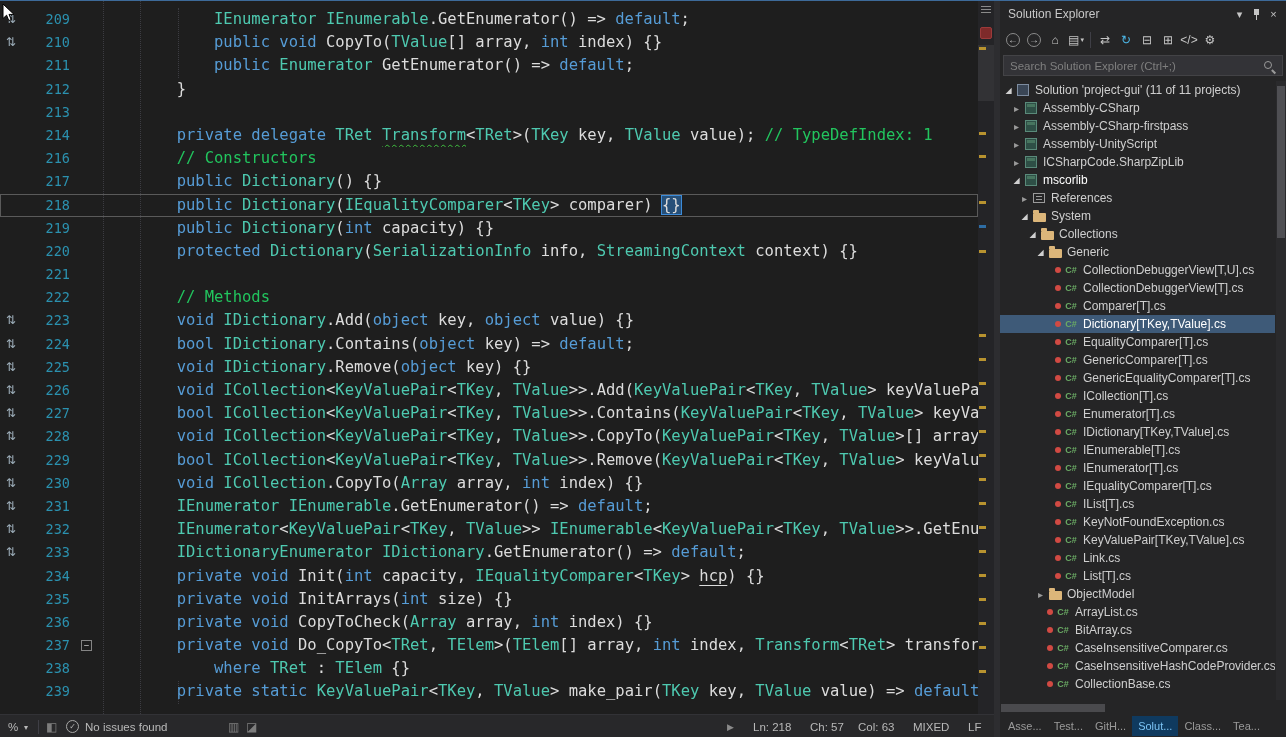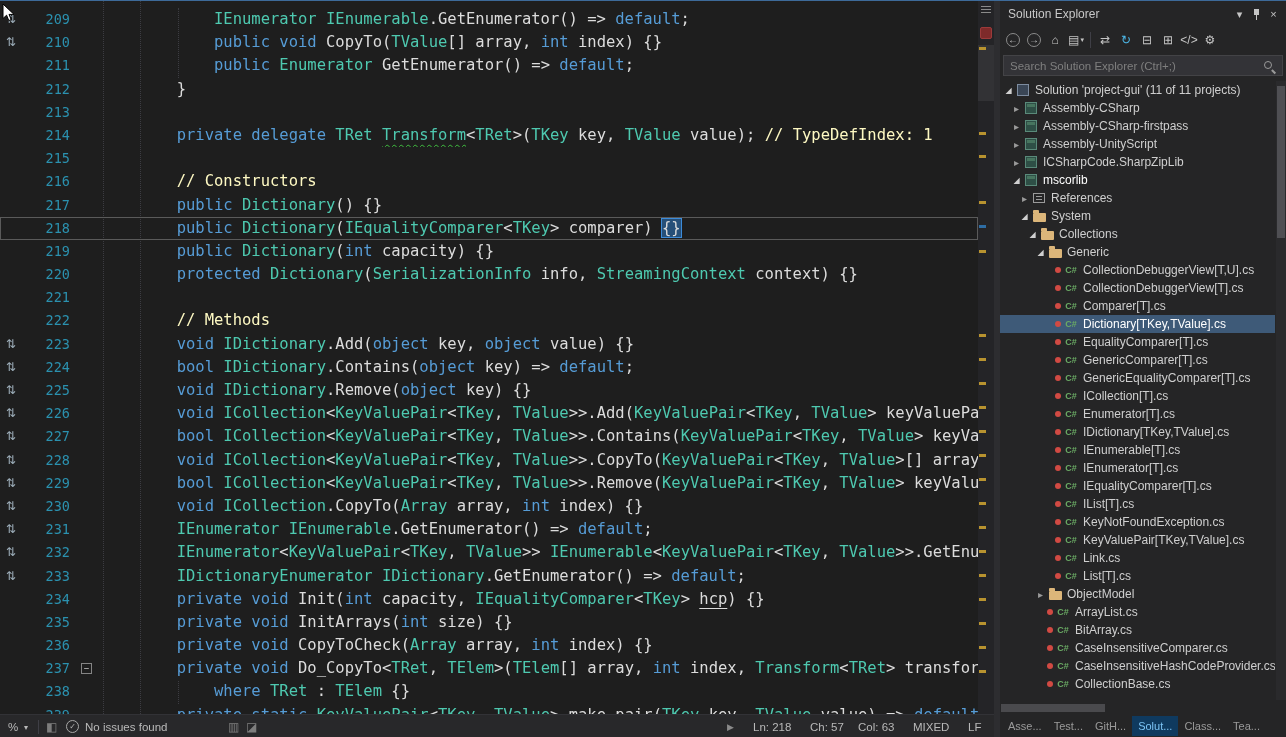--- a/index.html
+++ b/index.html
@@ -15,21 +15,21 @@
   .line-row { display:flex; height:23.2px; align-items:stretch; }
   .line-row.current { outline:1px solid #5a5a5a; outline-offset:-1px; }
   .gutter-glyph { width:22px; flex:none; color:#9fb0bc; font-size:12px; line-height:23.2px; text-align:center; }
   .gutter-num { width:54px; flex:none; text-align:right; padding-right:6px;
                 font:13.5px/23.2px "DejaVu Sans Mono", monospace; color:#2b91af; }
   .gutter-fold { width:26px; flex:none; position:relative; }
   .fold-box { position:absolute; left:5px; top:6px; width:11px; height:11px; border:1px solid #848484;
               background:#1e1e1e; color:#c8c8c8; font:9px/9px "DejaVu Sans Mono",monospace; text-align:center; }
   .code-text { flex:1; white-space:pre; overflow:hidden;
                font:15.5px/23.2px "DejaVu Sans Mono", monospace; color:#dcdcdc; }
-  .tok.k { color:#569cd6; } .tok.t { color:#4ec9b0; } .tok.c { color:#fef9c3; } .tok.d { color:#dcdcdc; }
+  .tok.k { color:#569cd6; } .tok.t { color:#4ec9b0; } .tok.c { color:#22c55e; } .tok.d { color:#dcdcdc; }
   .tok.sqg { text-decoration-line:underline; text-decoration-style:wavy; text-decoration-color:#3fbf3f;
              text-decoration-thickness:1px; text-underline-offset:4px; }
   .tok.sqt { text-decoration-line:underline; text-decoration-style:wavy; text-decoration-color:#4ec9b0;
              text-decoration-thickness:1px; text-underline-offset:4px;text-decoration:underline; }
   .tok.sel { background:#264f78; box-shadow:0 0 0 1px #3c8bd9; }
 
   
   #vscroll { position:absolute; right:0; top:0; width:16px; height:713px; background:#242427; z-index:3; }
   .sgrip { position:absolute; left:3px; top:5px; width:10px; height:8px;
            background:repeating-linear-gradient(#8a8a8a 0 1px, transparent 1px 3px); }
@@ -151,26 +151,20 @@
           <div class="code-text"></div>
         </div>
         <div class="line-row">
           <div class="gutter-glyph"></div>
           <div class="gutter-num">214</div>
           <div class="gutter-fold"></div>
           <div class="code-text"><span class="tok d">        </span><span class="tok k">private</span><span class="tok d"> </span><span class="tok k">delegate</span><span class="tok d"> </span><span class="tok t">TRet</span><span class="tok d"> </span><span class="tok t sqg">Transform</span><span class="tok d">&lt;</span><span class="tok t">TRet</span><span class="tok d">&gt;(</span><span class="tok t">TKey</span><span class="tok d"> key, </span><span class="tok t">TValue</span><span class="tok d"> value); </span><span class="tok c">// TypeDefIndex: 1</span></div>
         </div>
         <div class="line-row">
           <div class="gutter-glyph"></div>
-          <div class="gutter-num">215</div>
-          <div class="gutter-fold"></div>
-          <div class="code-text"></div>
-        </div>
-        <div class="line-row">
-          <div class="gutter-glyph"></div>
           <div class="gutter-num">216</div>
           <div class="gutter-fold"></div>
           <div class="code-text"><span class="tok d">        </span><span class="tok c">// Constructors</span></div>
         </div>
         <div class="line-row">
           <div class="gutter-glyph"></div>
           <div class="gutter-num">217</div>
           <div class="gutter-fold"></div>
           <div class="code-text"><span class="tok d">        </span><span class="tok k">public</span><span class="tok d"> </span><span class="tok t">Dictionary</span><span class="tok d">() {}</span></div>
         </div>

